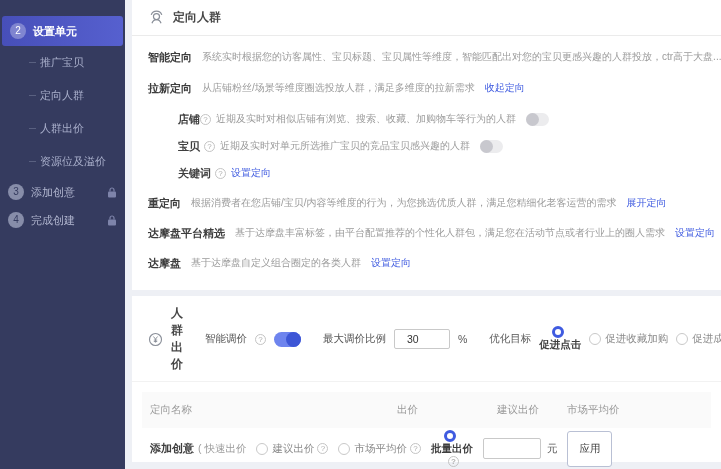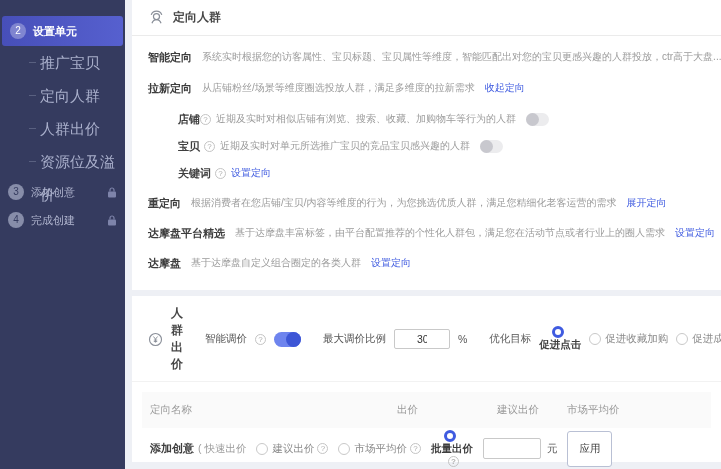--- a/index.html
+++ b/index.html
@@ -14,21 +14,21 @@
   
   .sidebar { position:absolute; left:0; top:0; bottom:0; width:125px; background:#353b5f; overflow:hidden; }
   .step { display:flex; align-items:center; gap:7px; height:30px; padding:0 8px; color:#b7bcd6; font-size:11px; }
   .step--clipped { margin-top:-24px; }
   .step--active { background:linear-gradient(90deg,#474fb9,#5660cf); border-radius:3px; margin-left:2px; margin-right:2px; margin-top:10px; color:#ffffff; font-weight:bold; }
   .step--locked { height:28px; color:#b2b7d0; }
   .step-num { flex:none; width:16px; height:16px; border-radius:50%; background:#878da9; color:#353b5f; font-size:10px; line-height:16px; text-align:center; font-weight:normal; }
   .step--active .step-num { background:rgba(255,255,255,.30); color:#fff; }
   .lock { margin-left:auto; display:flex; align-items:center; }
   .sub-list { list-style:none; }
-  .sub-item { height:33px; line-height:33px; padding-left:40px; color:#a9afcb; font-size:15px; position:relative; cursor:pointer; }
+  .sub-item { height:33px; line-height:33px; padding-left:40px; color:#a9afcb; font-size:11px; position:relative; cursor:pointer; }
   .sub-item::before { content:""; position:absolute; left:29px; top:16px; width:7px; height:1px; background:#596080; }
   
   .main { position:absolute; left:132px; top:0; right:0; bottom:0; }
   .card { background:#fff; }
   .card1 { height:290px; margin-bottom:6px; }
   .card2 { height:166px; }
   .panel-header { height:36px; display:flex; align-items:center; gap:8px; padding:0 16px; border-bottom:1px solid #ebebeb; }
   .panel-title { font-size:12px; font-weight:bold; color:#474747; }
   .panel-body { padding:13px 16px 0; }
   .trow { display:flex; align-items:center; margin-bottom:15px; min-height:16px; }
@@ -47,21 +47,21 @@
   
   .q { display:inline-flex; flex:none; width:11px; height:11px; border:1px solid #c4c4c4; border-radius:50%; color:#b0b0b0; font-size:8px; align-items:center; justify-content:center; margin-right:5px; cursor:pointer; }
   
   .radio { display:inline-block; flex:none; width:12px; height:12px; border-radius:50%; border:1px solid #c9c9c9; background:#fff; margin-right:4px; vertical-align:middle; cursor:pointer; }
   .radio--checked { border:3.5px solid #3f5be0; }
   .ropt { display:inline-flex; align-items:center; color:#8b8b8b; font-size:10.5px; white-space:nowrap; cursor:pointer; }
   .ropt--sel { color:#3f3f3f; font-weight:bold;flex-direction:column; }
   
   .bid-header { display:flex; align-items:center; gap:8px; padding:9px 16px 8px; border-bottom:1px solid #f2f2f2; }
   .bh-label { color:#555; font-size:10.5px; white-space:nowrap; }
-  .num-input { width:56px; height:20px; border:1px solid #c9c9c9; border-radius:2px; font-size:10.5px; padding:0 22px; color:#333; }
+  .num-input { width:56px; height:20px; border:1px solid #c9c9c9; border-radius:2px; font-size:10.5px; padding:0 12px; color:#333; }
   .sp { width:6px; flex:none; }
   
   .bid-table { margin:10px 10px 0; }
   .thead { position:relative; height:36px; background:#fafafa; color:#9a9a9a; font-size:10.5px; }
   .trow2 { position:relative; height:42px; border-bottom:1px solid #f0f0f0; display:flex; align-items:center; }
   .cell { position:absolute; top:50%; transform:translateY(-50%); white-space:nowrap; }
   .c-name { left:8px; }
   .c-bid { left:255px; }
   .c-suggest { left:355px; }
   .c-market { left:425px; }

